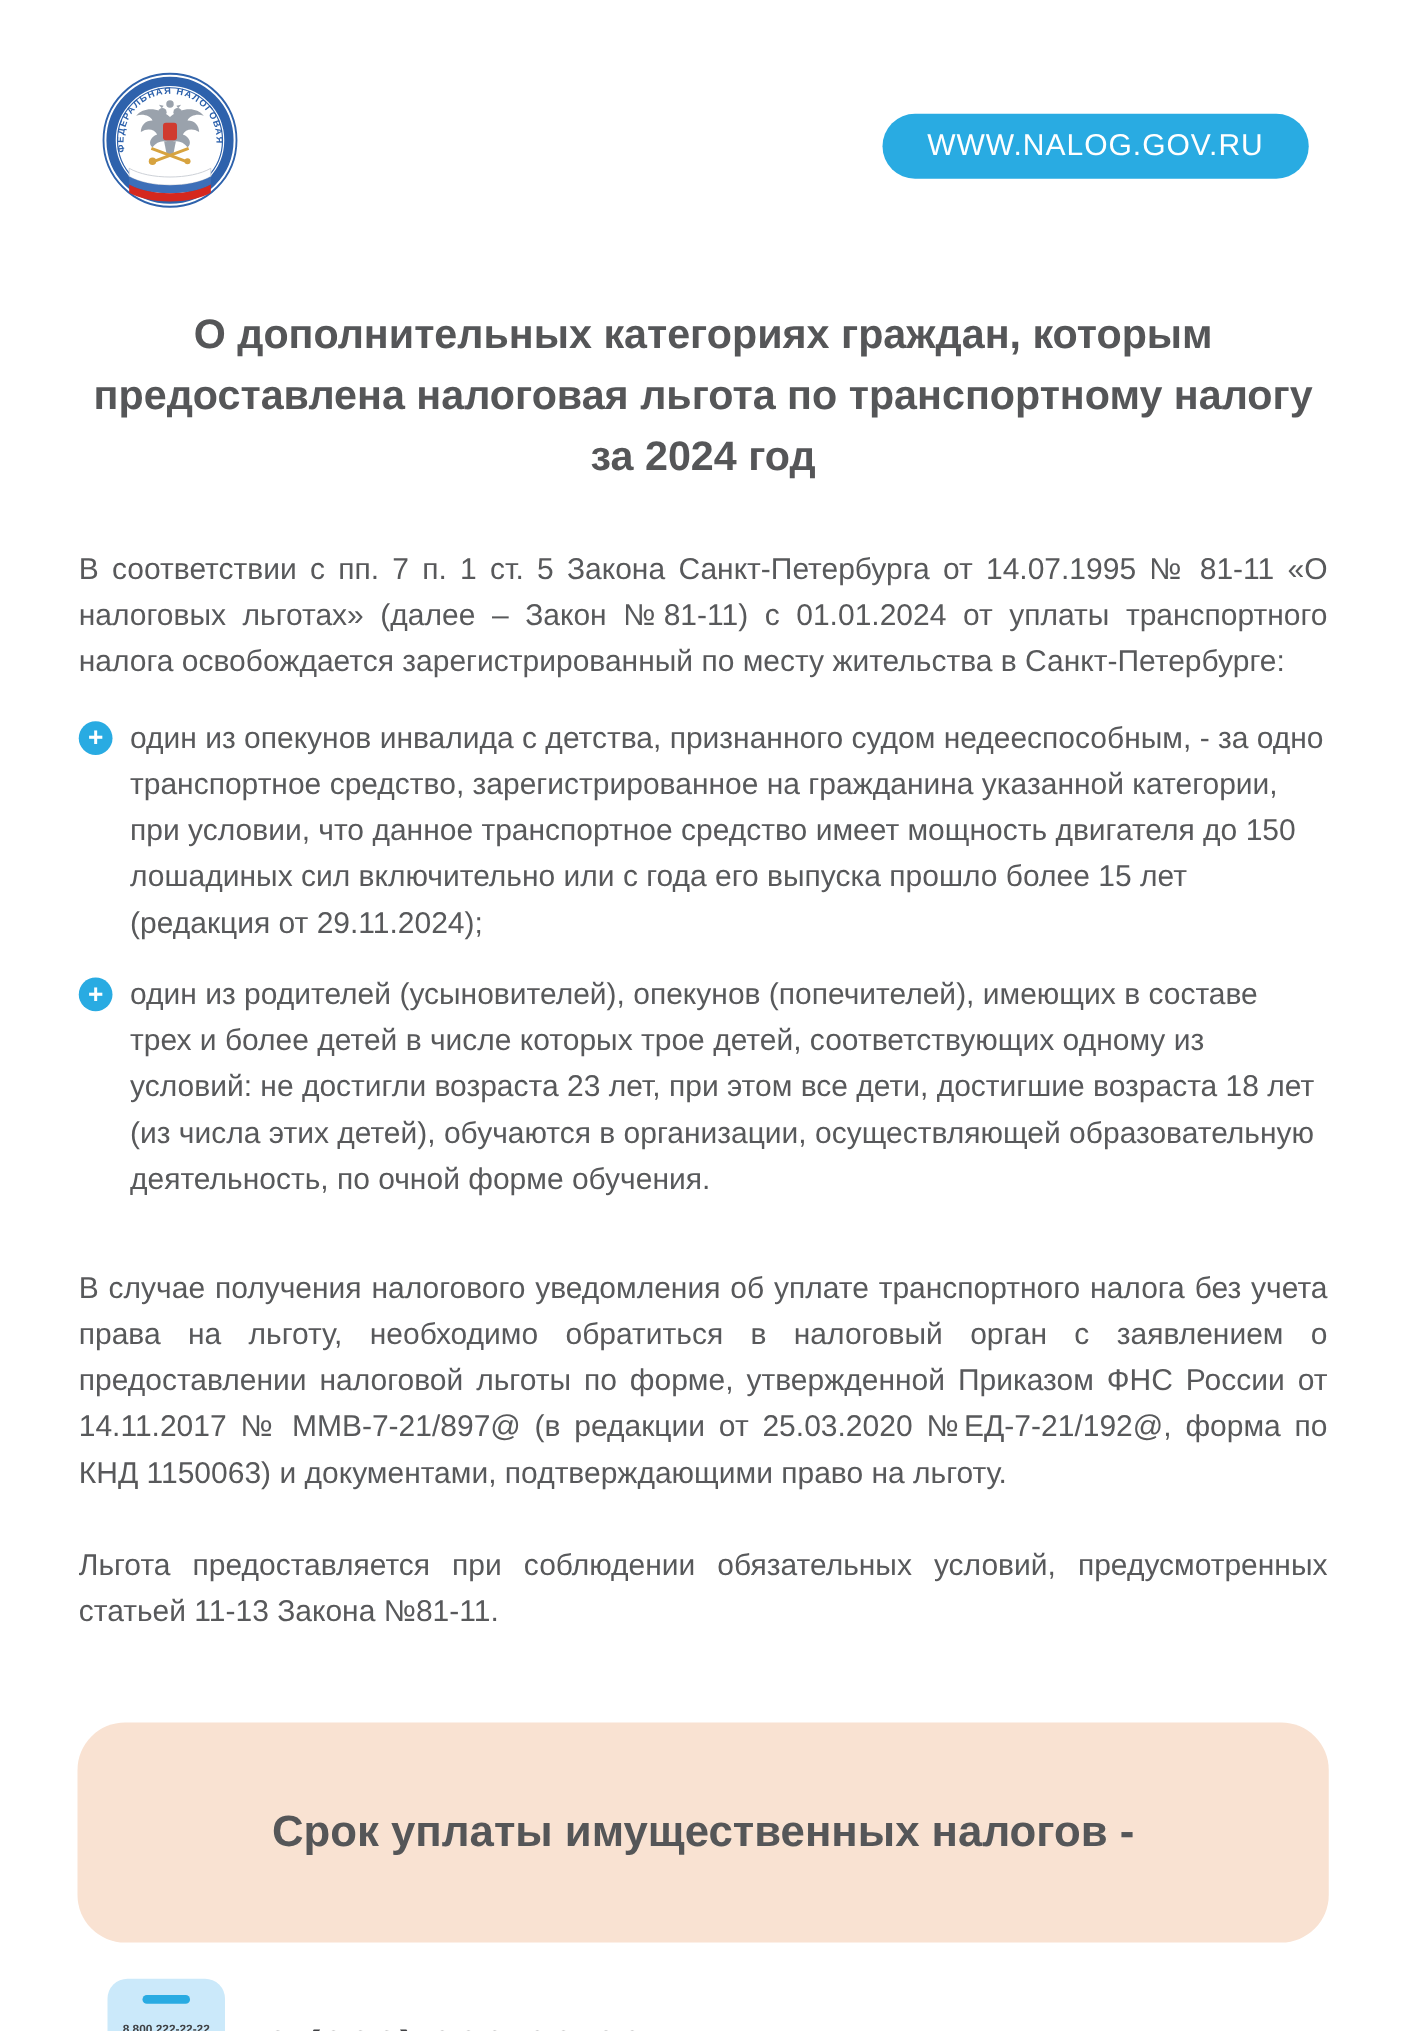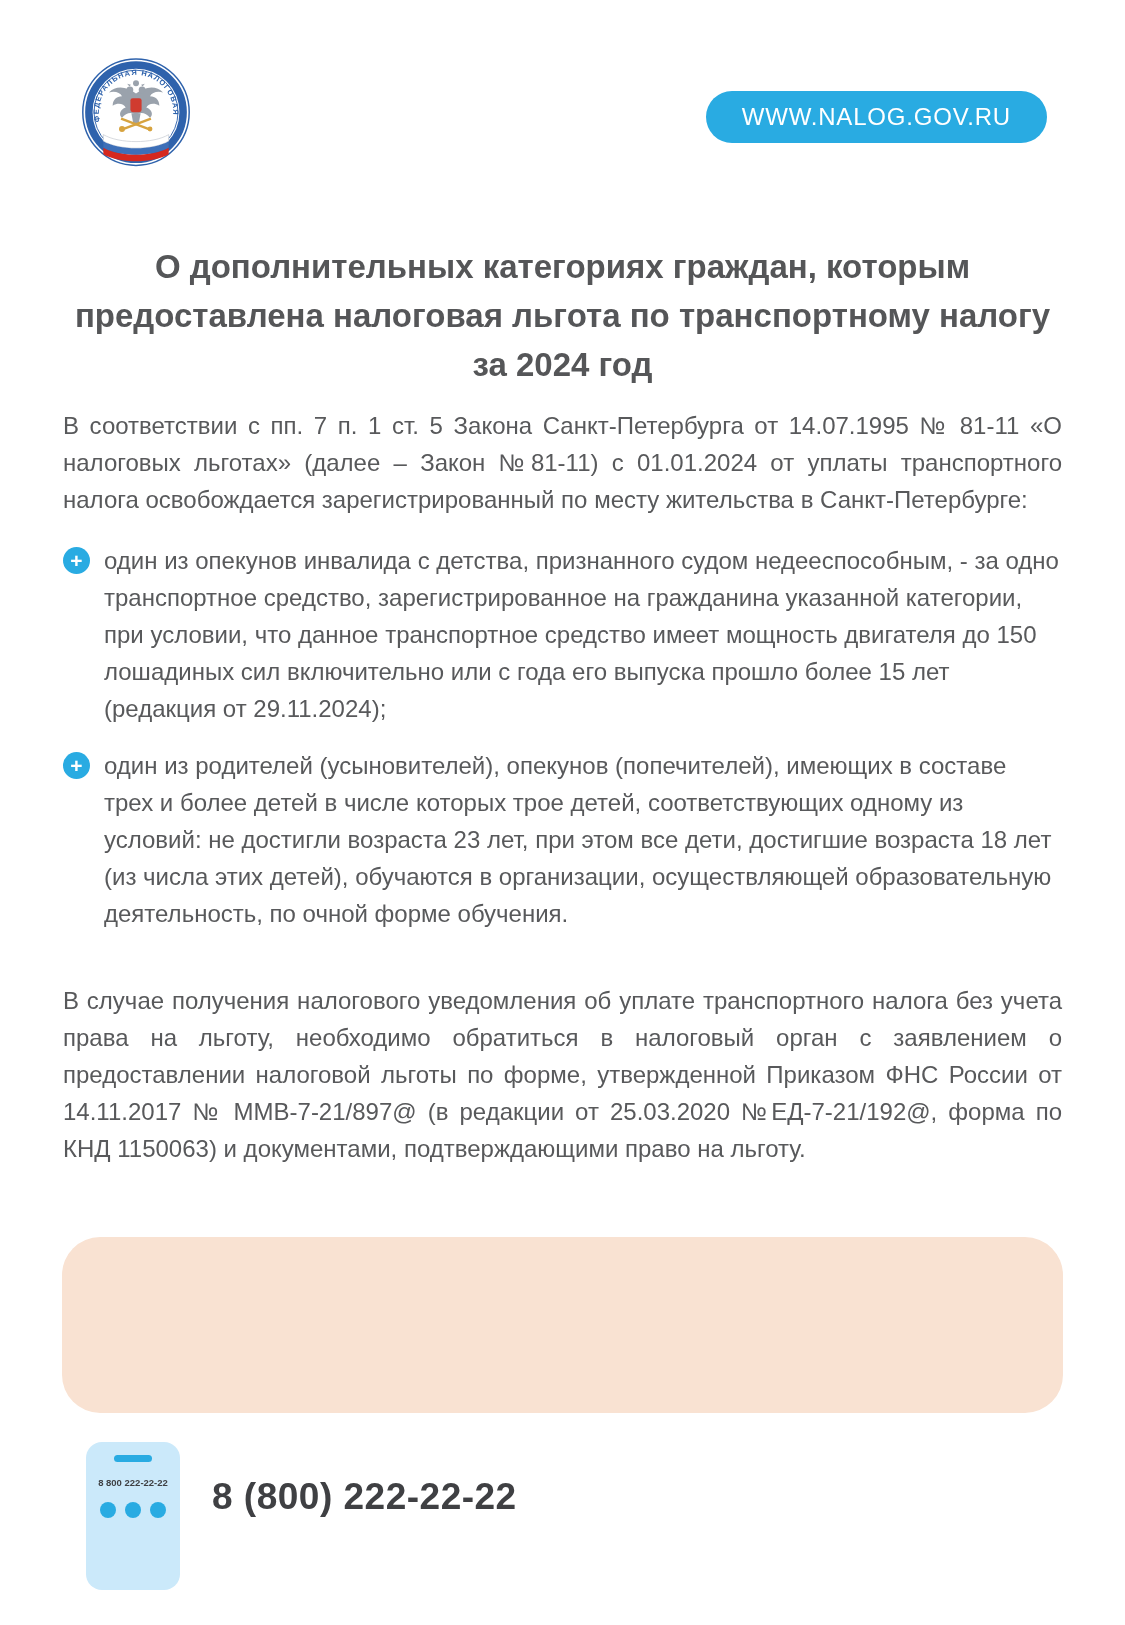--- a/index.html
+++ b/index.html
@@ -60,21 +60,21 @@
   }
 
   
   .content{padding:0 63px;}
   .body-text{
     font-size:24px;line-height:37px;
     text-align:justify;
     color:var(--text-dark);
     margin-top:22px;
   }
-  .intro{margin-top:18px;}
+  .intro{margin-top:48px;}
   .bullet-list{margin-top:24px;list-style:none;}
   .bullet-item{
     position:relative;
     padding-left:41px;
     margin-top:20px;
   }
   .bullet-item:first-child{margin-top:0;}
   .plus-badge{
     position:absolute;left:0;top:5px;
     width:27px;height:27px;border-radius:50%;
@@ -195,23 +195,25 @@
         <span class="plus-badge">+</span>
         <span class="body-text">один из опекунов инвалида с детства, признанного судом недееспособным, - за одно транспортное средство, зарегистрированное на гражданина указанной категории, при условии, что данное транспортное средство имеет мощность двигателя до 150 лошадиных сил включительно или с года его выпуска прошло более 15 лет (редакция от 29.11.2024);</span>
       </li>
       <li class="bullet-item">
         <span class="plus-badge">+</span>
         <span class="body-text">один из родителей (усыновителей), опекунов (попечителей), имеющих в составе трех и более детей в числе которых трое детей, соответствующих одному из условий: не достигли возраста 23 лет, при этом все дети, достигшие возраста 18 лет (из числа этих детей), обучаются в организации, осуществляющей образовательную деятельность, по очной форме обучения.</span>
       </li>
     </ul>
 
     <p class="body-text para-2">В случае получения налогового уведомления об уплате транспортного налога без учета права на льготу, необходимо обратиться в налоговый орган с заявлением о предоставлении налоговой льготы по форме, утвержденной Приказом ФНС России от 14.11.2017 № ММВ-7-21/897@ (в редакции от 25.03.2020 №ЕД-7-21/192@, форма по КНД 1150063) и документами, подтверждающими право на льготу.</p>
+    <p class="body-text para-3">Льгота предоставляется при соблюдении обязательных условий, предусмотренных статьей 11-13 Закона №81-11.</p>
   </div>
 
   <div class="banner">
+    <div class="banner-line">Срок уплаты имущественных налогов -</div>
   </div>
 
   <div class="footer">
     <div class="phone-icon">
       <div class="phone-speaker"></div>
       <div class="phone-screen-number">8 800 222-22-22</div>
       <div class="phone-keypad">
         <span class="key-dot"></span>
           <span class="key-dot"></span>
           <span class="key-dot"></span>

